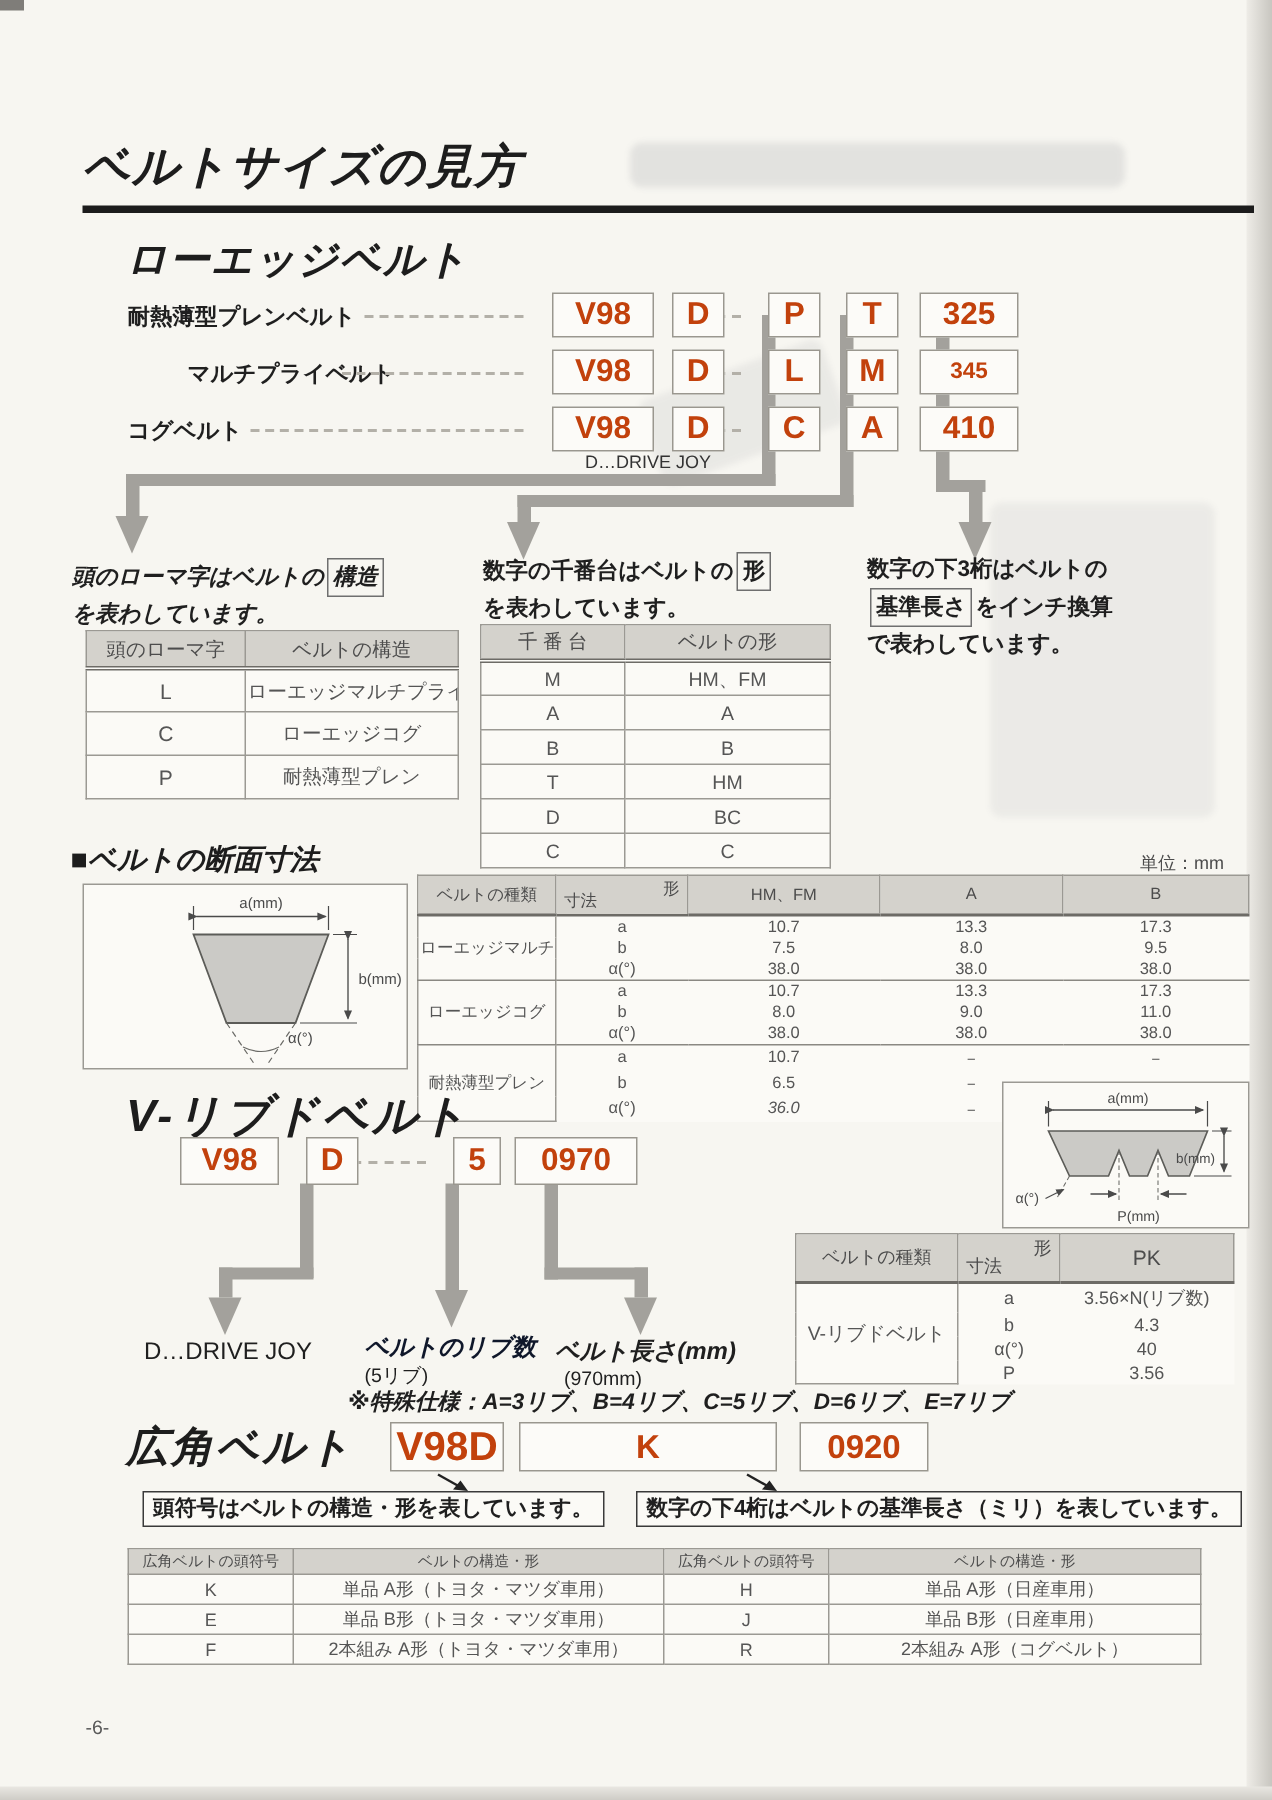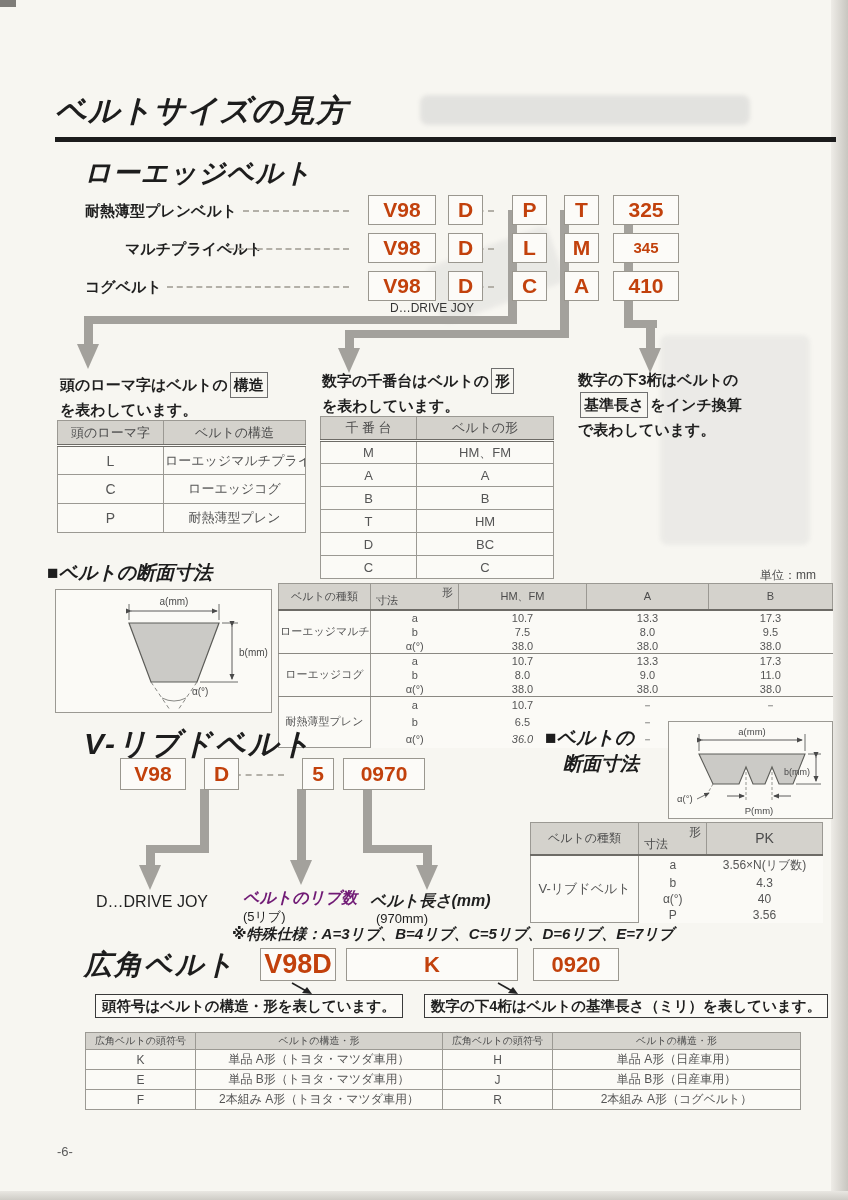--- a/index.html
+++ b/index.html
@@ -88,21 +88,21 @@
   <div class="tri" style="left:77px;top:344px;"></div>
 
   <div class="gbar" style="left:345px;top:330px;width:224px;height:8px;"></div>
   <div class="gbar" style="left:345px;top:330px;width:9px;height:18px;"></div>
   <div class="tri" style="left:338px;top:348px;"></div>
 
   <div class="gbar" style="left:624px;top:320px;width:33px;height:8px;"></div>
   <div class="gbar" style="left:646px;top:320px;width:9px;height:28px;"></div>
   <div class="tri" style="left:639px;top:348px;"></div>
 
-  <div class="notetext" style="left:60px;top:372px;">
+  <div class="notetext" style="left:48px;top:372px;font-style:italic;">
     <span>頭のローマ字はベルトの</span><span class="wbox">構造</span><br>
     <span>を表わしています。</span>
   </div>
   <div class="notetext" style="left:322px;top:368px;">
     <span>数字の千番台はベルトの</span><span class="wbox">形</span><br>
     <span>を表わしています。</span>
   </div>
   <div class="notetext" style="left:578px;top:368px;">
     <span>数字の下3桁はベルトの</span><br>
     <span class="wbox">基準長さ</span><span>をインチ換算</span><br>
@@ -292,31 +292,27 @@
 
   <div class="gbar" style="left:297px;top:789px;width:9px;height:71px;"></div>
   <div class="tri" style="left:290px;top:860px;"></div>
 
   <div class="gbar" style="left:363px;top:789px;width:9px;height:64px;"></div>
   <div class="gbar" style="left:363px;top:845px;width:69px;height:8px;"></div>
   <div class="gbar" style="left:423px;top:845px;width:9px;height:20px;"></div>
   <div class="tri" style="left:416px;top:865px;"></div>
 
   <div class="abs" style="left:96px;top:893px;font-size:16px;color:#1f1f1f;">D…DRIVE JOY</div>
-  <div class="abs bold" style="left:243px;top:888px;font-size:16px;color:#701a75;">ベルトのリブ数</div>
+  <div class="abs bold" style="left:243px;top:888px;font-size:16px;color:#0f172a;">ベルトのリブ数</div>
   <div class="abs" style="left:243px;top:908px;font-size:13px;color:#1f1f1f;">(5リブ)</div>
   <div class="abs bold" style="left:370px;top:891px;font-size:16px;color:#1f1f1f;">ベルト長さ(mm)</div>
   <div class="abs" style="left:376px;top:911px;font-size:13px;color:#1f1f1f;">(970mm)</div>
 
   <div class="abs bold" style="left:232px;top:925px;font-size:15px;color:#1f1f1f;">※特殊仕様：A=3リブ、B=4リブ、C=5リブ、D=6リブ、E=7リブ</div>
 
-  <div class="abs bold" style="left:545px;top:725px;font-size:19px;line-height:26px;color:#1d1d1d;">
-    <span>■ベルトの</span><br>
-    <span style="padding-left:18px;">断面寸法</span>
-  </div>
 
   <div class="diagframe" style="left:668px;top:721px;width:163px;height:96px;">
     <svg width="163" height="96" viewBox="0 0 163 96">
       <defs>
         <marker id="ah2" markerWidth="8" markerHeight="8" refX="6" refY="3" orient="auto">
             <path d="M0,0 L7,3 L0,6 Z" fill="#4a4a4a"></path>
           </marker>
       </defs>
       <polygon points="30,32 136,32 124,62 110,62 103,45 96,62 84,62 77,45 70,62 44,62" fill="#cbcac6" stroke="#5c5c58" stroke-width="1.1"></polygon>
       <line x1="30" y1="12" x2="30" y2="29" stroke="#4a4a4a" stroke-width="0.8"></line>

